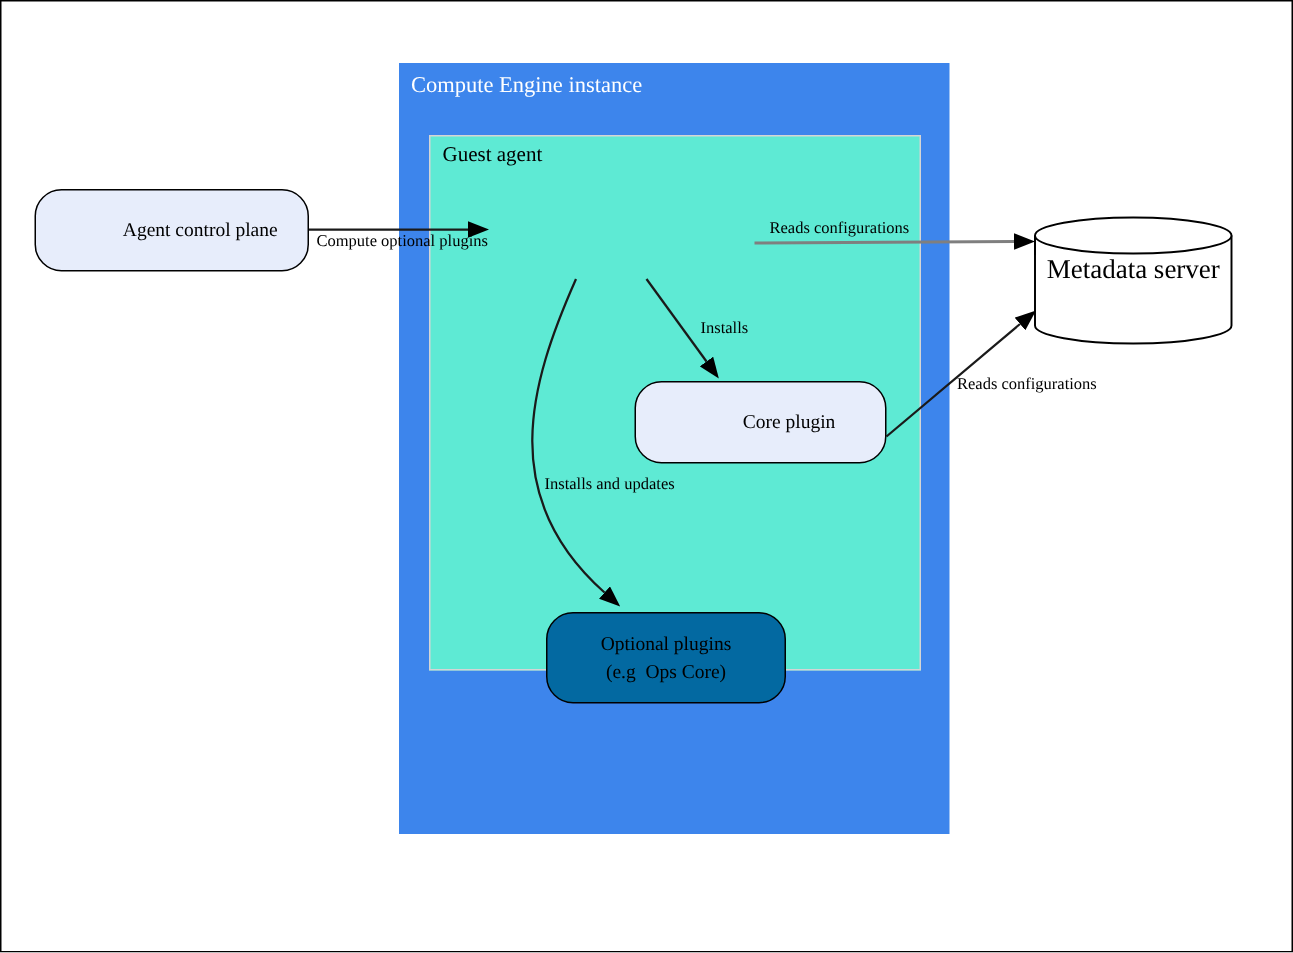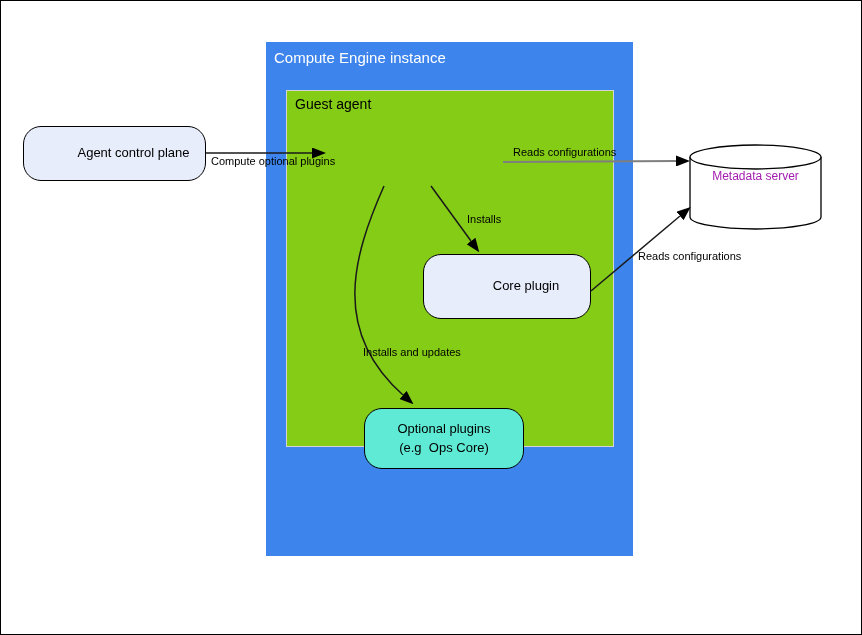--- a/index.html
+++ b/index.html
@@ -1,66 +1,66 @@
 <!DOCTYPE html>
 <html><head>
 <meta charset="utf-8">
 <style>
   html,body { margin:0; padding:0; background:#fff; }
   .canvas {
     position:relative; width:862px; height:635px; box-sizing:border-box;
     background:#ffffff; border:1px solid #000;
-    font-family:Liberation Sans, sans-serif; overflow:hidden;
+    font-family:Liberation Serif, serif; overflow:hidden;
   }
   
   .container-blue {
     position:absolute; left:265px; top:41px; width:367px; height:514px;
     background:#3D85EC; z-index:1;
   }
   .container-blue .title {
     position:absolute; left:8px; top:7px; color:#ffffff; font-size:15px;
     white-space:nowrap;
   }
   .panel-gray {
     position:absolute; left:285px; top:89px; width:328px; height:357px;
-    background:#84cc16; border:1px solid #D5D5D5; box-sizing:border-box; z-index:1;
+    background:#5eead4; border:1px solid #D5D5D5; box-sizing:border-box; z-index:1;
   }
   .panel-gray .title {
     position:absolute; left:8px; top:5px; color:#000; font-size:14px;
     white-space:nowrap;
   }
   
   .node {
     position:absolute; display:flex; flex-direction:column; align-items:center;
     justify-content:center; text-align:center; font-size:13px; color:#000;
     border:1px solid #000; border-radius:18px; box-sizing:border-box; z-index:3;
     line-height:1.45;
   }
   .node-blue { background:#E7EDFB;padding-left:38px; }
-  .node-yellow { background:#5eead4;align-items:center; }
+  .node-yellow { background:#0369a1;align-items:center; }
   #node-agent-control-plane { left:22px;  top:125px; width:183px; height:55px; }
   #node-guest-agent-manager { left:325px; top:120px; width:177px; height:65px; }
-  #node-core-plugin         { left:422px; top:253px; width:168px; height:65px; }
+  #node-core-plugin         { left:422px; top:253px; width:168px; height:55px; }
   #node-optional-plugins    { left:363px; top:407px; width:160px; height:61px; }
   .pre { white-space:pre; }
   
   svg.edges { position:absolute; left:0; top:0; z-index:2; }
   
   .cyl-label {
     position:absolute; left:689px; top:168px; width:131px; text-align:center;
-    font-size:12px; color:#a21caf; z-index:4;
+    font-size:18px; color:#000000; z-index:4;
   }
   
   .edge-label {
     position:absolute; font-size:11px; color:#000; white-space:nowrap; z-index:4;
   }
   #lbl-manage   { left:210px; top:154px; }
   #lbl-reads-1  { left:512px; top:145px; }
   #lbl-manages  { left:466px; top:212px; }
-  #lbl-installs { left:362px; top:345px; }
+  #lbl-installs { left:362px; top:316px; }
   #lbl-reads-2  { left:637px; top:249px; }
 </style>
 </head>
 <body>
 
 <div class="canvas">
 
   <div class="container-blue">
     <div class="title">Compute Engine instance</div>
   </div>

